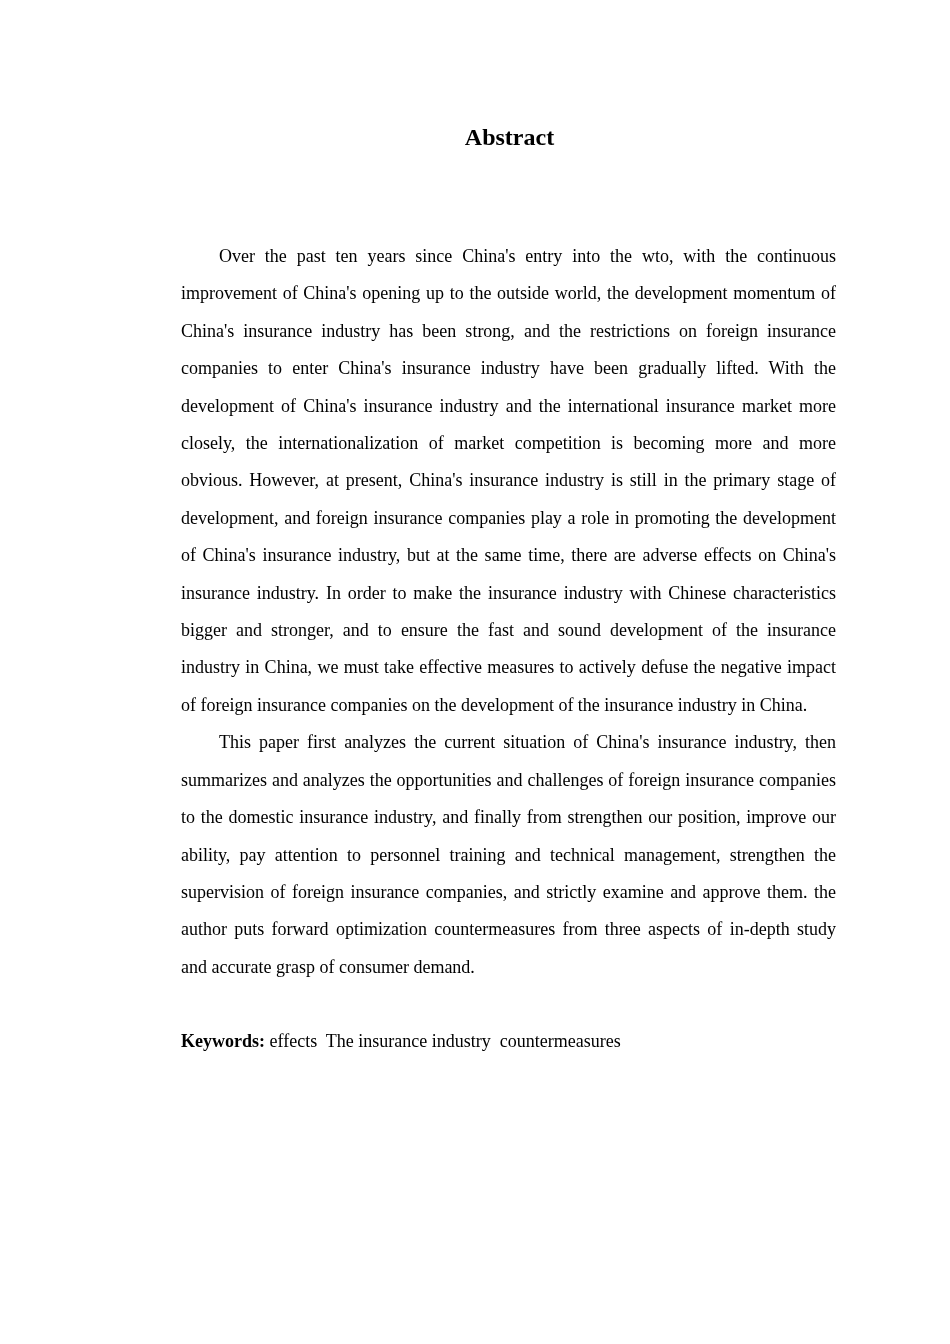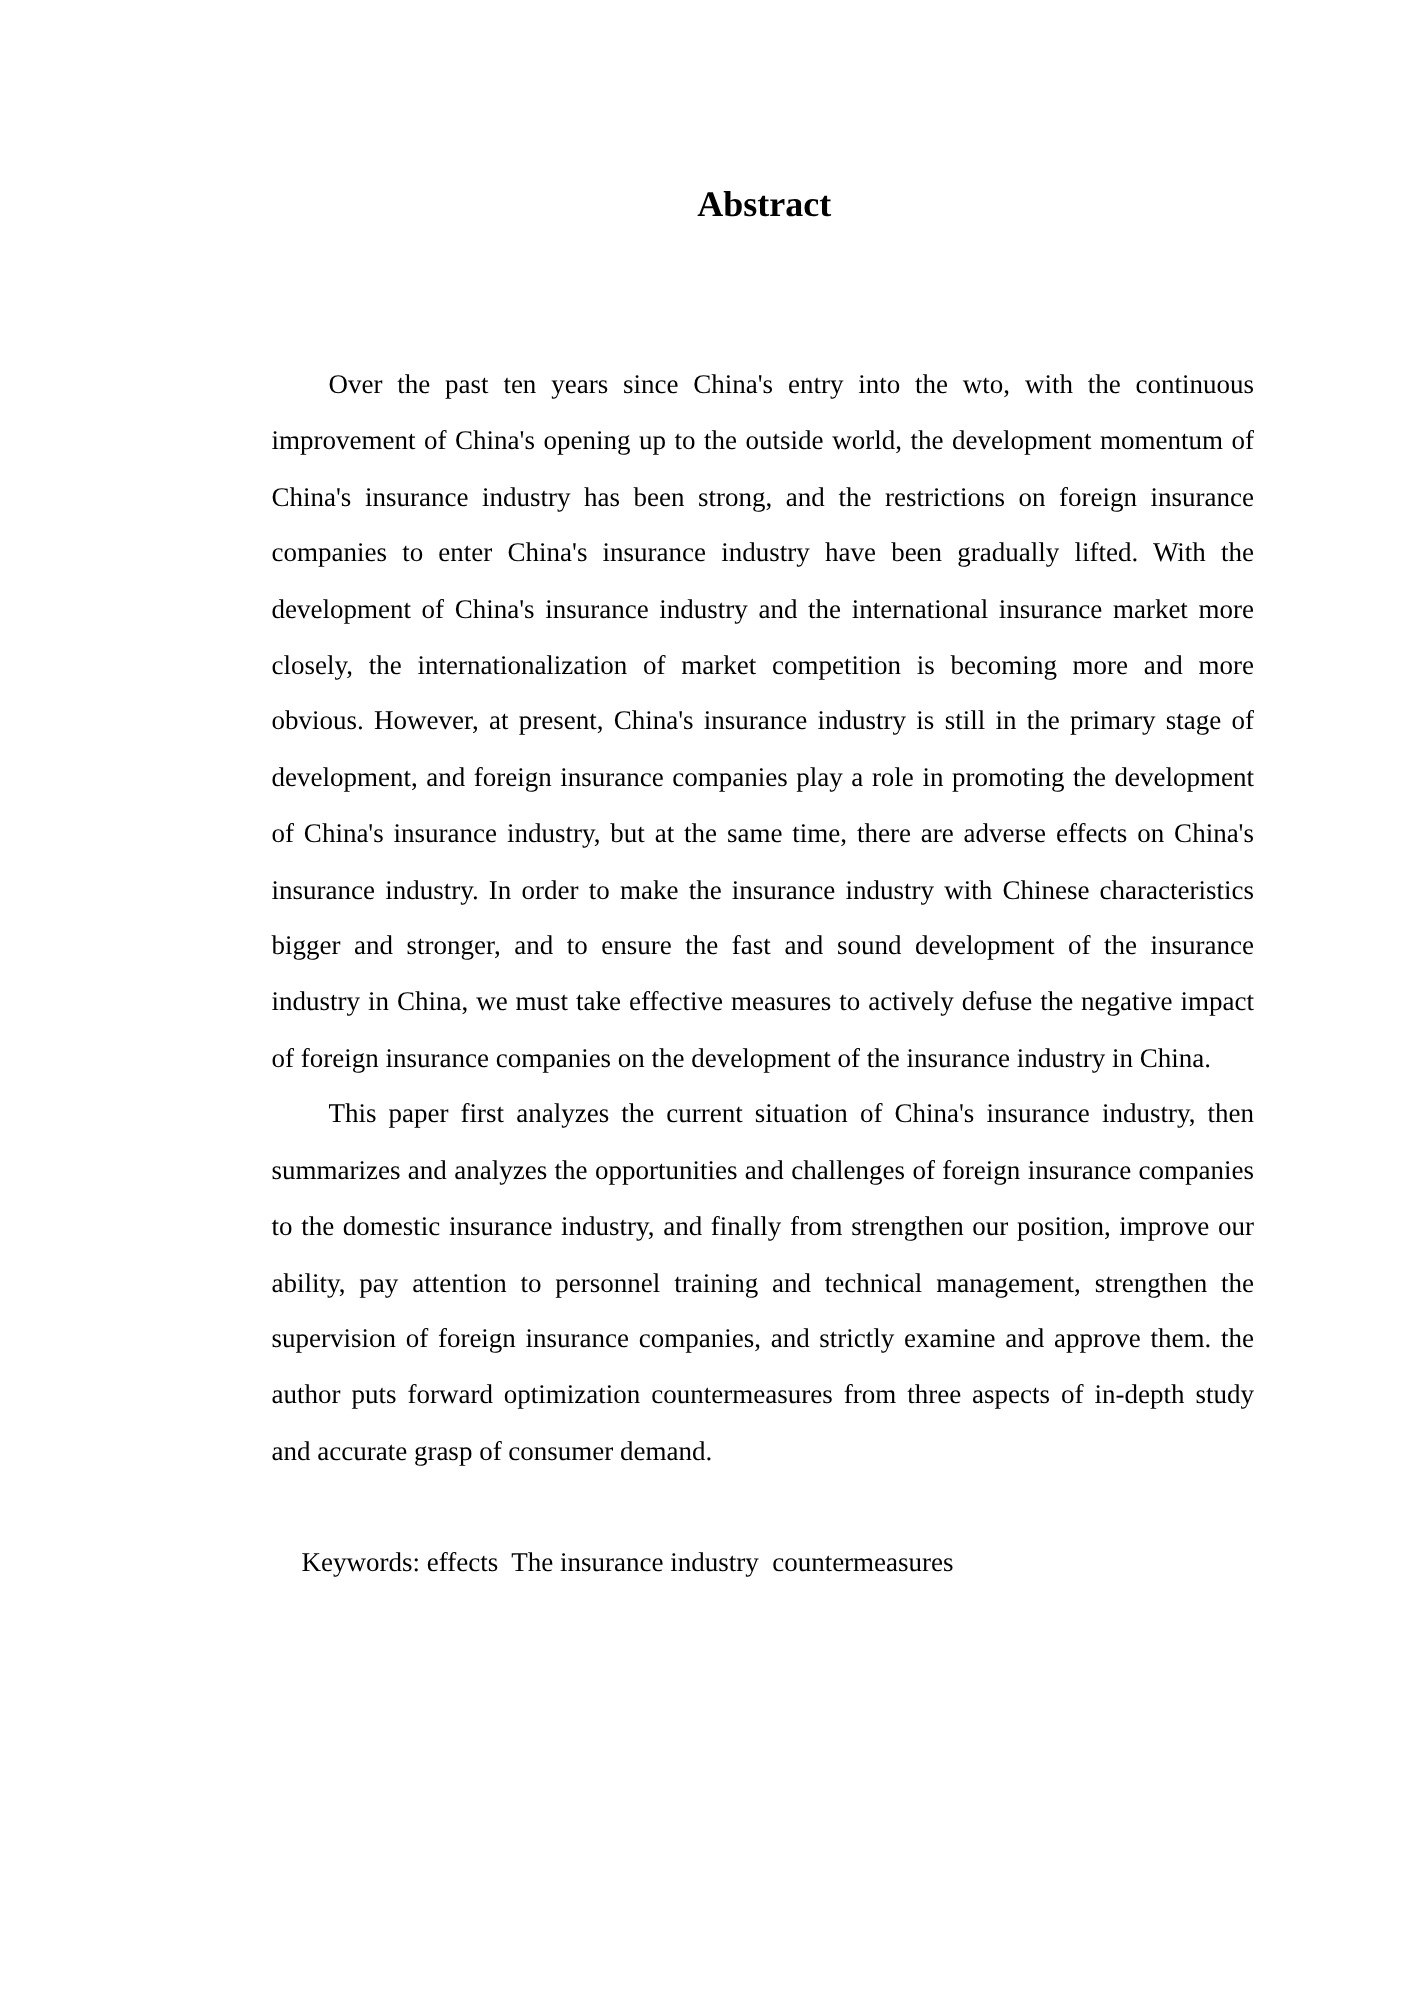--- a/index.html
+++ b/index.html
@@ -52,22 +52,21 @@
       position: absolute;
       top: 1023px;
       left: 0;
       width: 655px;
       font-size: 18px;
       line-height: 37px;
       margin: 0;
       white-space: pre;
     }
     .kw-label {
-      font-weight: normal;
-      margin-left: 20px;
+      font-weight: bold;
     }
   </style>
 </head>
 <body>
 
 <div class="page">
   <h1 class="title">Abstract</h1>
 
   <div class="body-text">
     <p class="para">Over the past ten years since China's entry into the wto, with the continuous improvement of China's opening up to the outside world, the development momentum of China's insurance industry has been strong, and the restrictions on foreign insurance companies to enter China's insurance industry have been gradually lifted. With the development of China's insurance industry and the international insurance market more closely, the internationalization of market competition is becoming more and more obvious. However, at present, China's insurance industry is still in the primary stage of development, and foreign insurance companies play a role in promoting the development of China's insurance industry, but at the same time, there are adverse effects on China's insurance industry. In order to make the insurance industry with Chinese characteristics bigger and stronger, and to ensure the fast and sound development of the insurance industry in China, we must take effective measures to actively defuse the negative impact of foreign insurance companies on the development of the insurance industry in China.</p>

